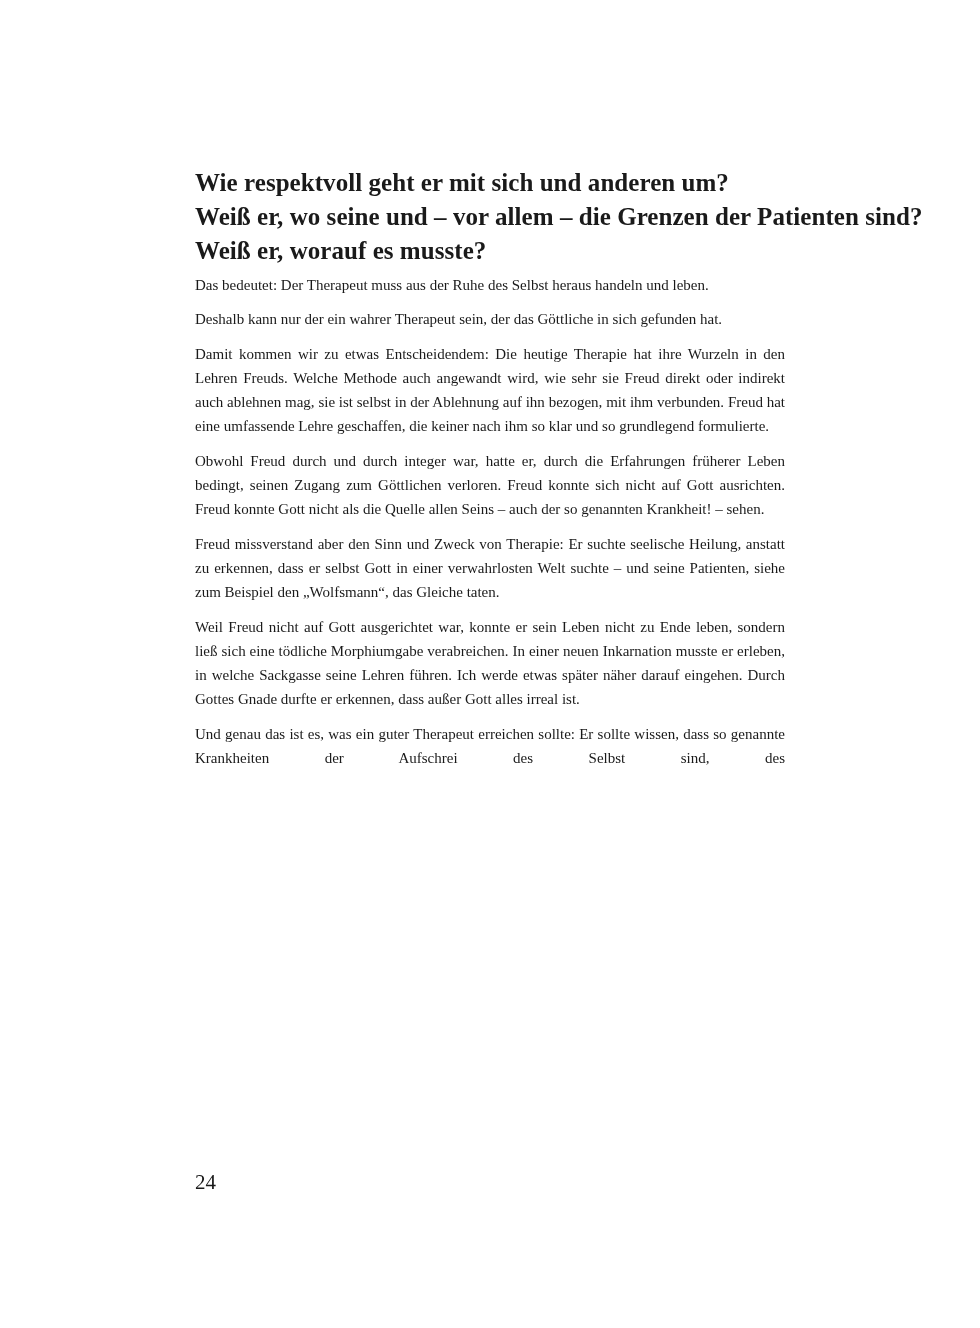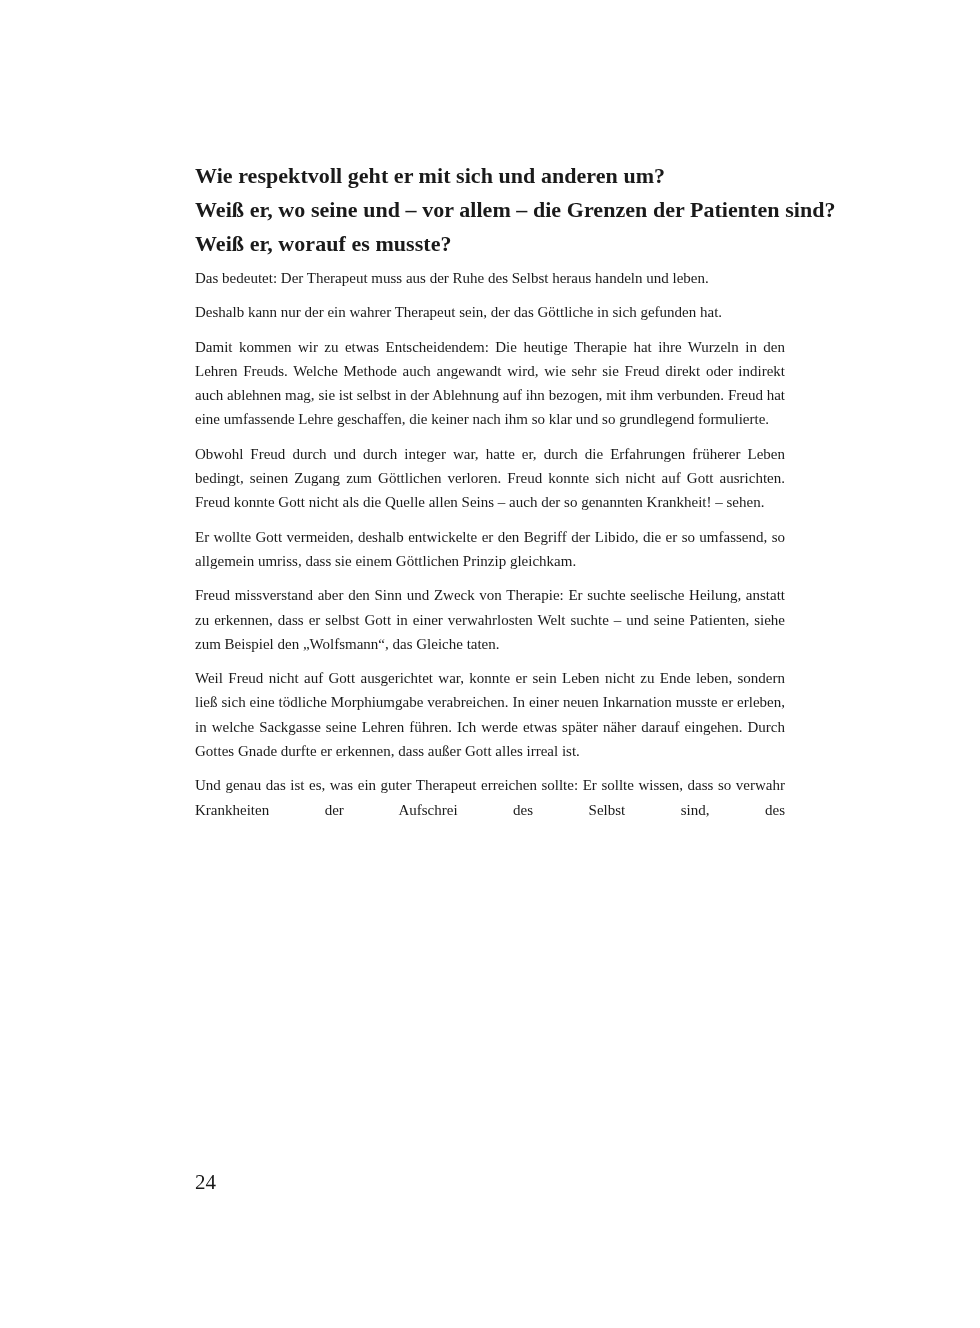--- a/index.html
+++ b/index.html
@@ -16,23 +16,23 @@
       color: #1a1a1a;
     }
     .page {
       position: absolute;
       left: 195px;
       top: 163px;
       width: 590px;
     }
     .heading {
       font-weight: bold;
-      font-size: 22px;
+      font-size: 25px;
       line-height: 24px;
-      margin: 1px 0 10px 0;
+      margin: 8px 0 10px 0;
       white-space: nowrap;
       letter-spacing: 0.05px;
     }
     .para {
       font-size: 15px;
       line-height: 24.3px;
       margin: 0 0 10px 0;
       text-align: justify;
       hyphens: manual;
     }
@@ -49,19 +49,18 @@
 
 <div class="page">
   <p class="heading">Wie respektvoll geht er mit sich und anderen um?</p>
   <p class="heading">Weiß er, wo seine und – vor allem – die Grenzen der Patienten sind?</p>
   <p class="heading">Weiß er, worauf es musste?</p>
 
   <p class="para">Das bedeutet: Der Therapeut muss aus der Ruhe des Selbst heraus handeln und leben.</p>
   <p class="para">Deshalb kann nur der ein wahrer Therapeut sein, der das Göttliche in sich gefunden hat.</p>
   <p class="para">Damit kommen wir zu etwas Entscheidendem: Die heutige Therapie hat ihre Wurzeln in den Lehren Freuds. Welche Methode auch angewandt wird, wie sehr sie Freud direkt oder indirekt auch ablehnen mag, sie ist selbst in der Ablehnung auf ihn bezogen, mit ihm verbunden. Freud hat eine umfassende Lehre geschaffen, die keiner nach ihm so klar und so grundlegend formulierte.</p>
   <p class="para">Obwohl Freud durch und durch integer war, hatte er, durch die Erfahrun­gen früherer Leben bedingt, seinen Zugang zum Göttlichen verloren. Freud konnte sich nicht auf Gott ausrichten. Freud konnte Gott nicht als die Quelle allen Seins – auch der so genannten Krankheit! – sehen.</p>
-  <p class="para">Er wollte Gott vermeiden, deshalb entwickelte er den Begriff der Libido, die er so umfassend, so allgemein umriss, dass sie einem Göttlichen Prinzip gleichkam.</p>
   <p class="para">Freud missverstand aber den Sinn und Zweck von Therapie: Er suchte seelische Heilung, anstatt zu erkennen, dass er selbst Gott in einer verwahr­losten Welt suchte – und seine Patienten, siehe zum Beispiel den „Wolfs­mann“, das Gleiche taten.</p>
   <p class="para">Weil Freud nicht auf Gott ausgerichtet war, konnte er sein Leben nicht zu Ende leben, sondern ließ sich eine tödliche Morphiumgabe verabreichen. In einer neuen Inkarnation musste er erleben, in welche Sackgasse seine Lehren führen. Ich werde etwas später näher darauf eingehen. Durch Gottes Gnade durfte er erkennen, dass außer Gott alles irreal ist.</p>
-  <p class="para" style="text-align-last: justify;">Und genau das ist es, was ein guter Therapeut erreichen sollte: Er sollte wissen, dass so verwahr Krankheiten der Aufschrei des Selbst sind, des</p>
+  <p class="para" style="text-align-last: justify;">Und genau das ist es, was ein guter Therapeut erreichen sollte: Er sollte wissen, dass so genannte Krankheiten der Aufschrei des Selbst sind, des</p>
 </div>
 
 <div class="page-number">24</div>
 
 </body></html>

